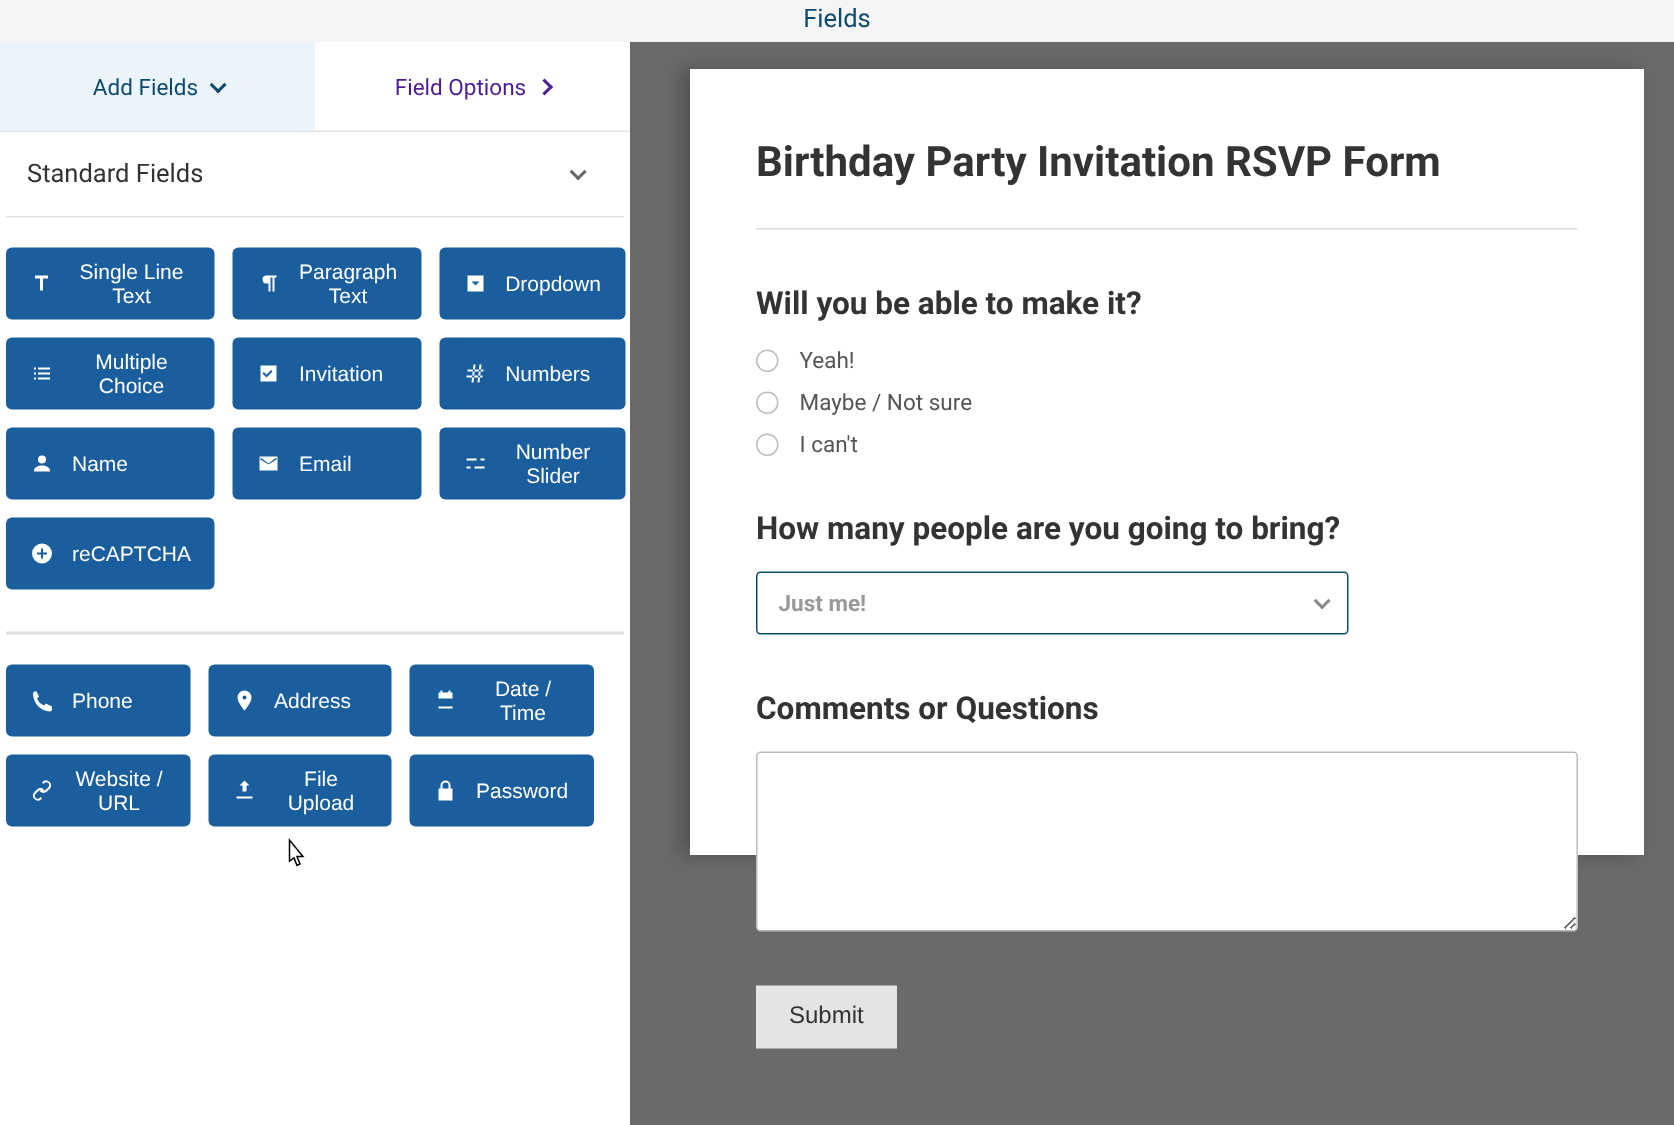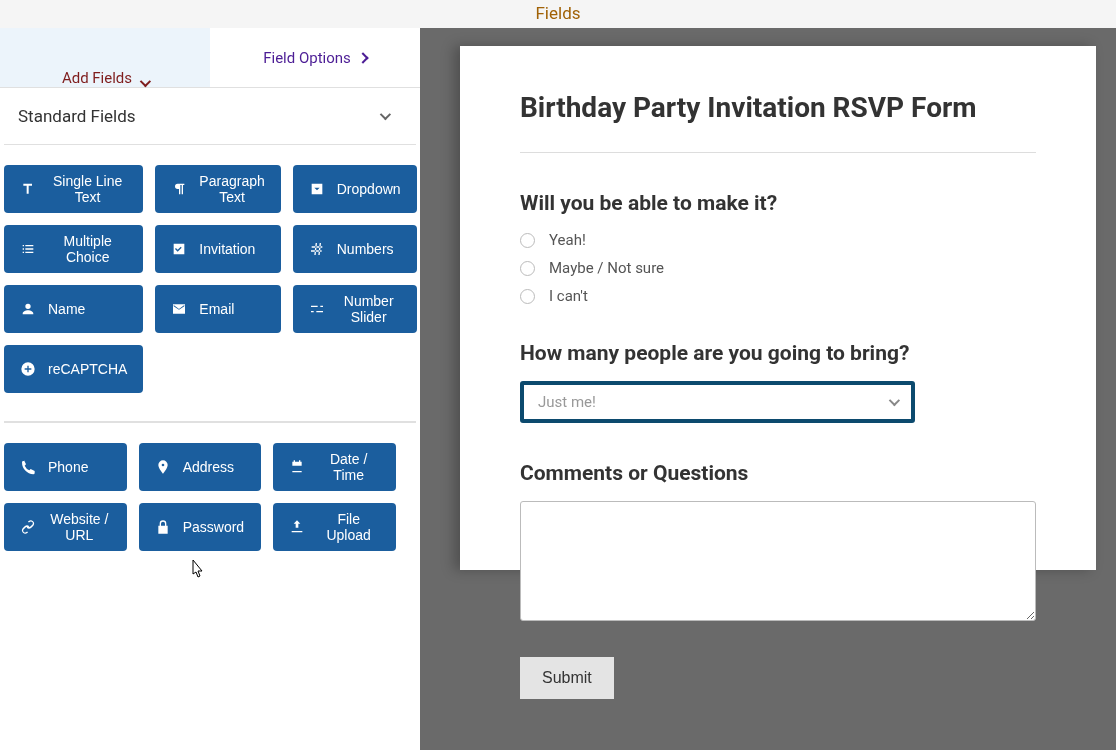--- a/index.html
+++ b/index.html
@@ -9,21 +9,21 @@
       width: 1116px;
       height: 750px;
       overflow: hidden;
       position: relative;
     }
     .header {
       height: 28px;
       background: #f5f5f5;
       text-align: center;
       font-size: 17px;
-      color: #a16207;
+      color: #0c4a6e;
       padding-top: 3px;
     }
     .main-container {
       display: flex;
       height: 722px;
     }
     .left-panel {
       width: 420px;
       background: #fff;
       position: relative;
@@ -53,22 +53,21 @@
       flex: 1;
       display: flex;
       align-items: center;
       justify-content: center;
       font-size: 15px;
       cursor: pointer;
       gap: 8px;
     }
     .tab-active {
       background: #ecf4fb;
-      color: #7f1d1d;
-      align-items: flex-end;
+      color: #0c4a6e;
     }
     .tab-inactive {
       background: #fff;
       color: #4c1d95;
     }
     .chevron {
       display: inline-block;
       width: 8px;
       height: 8px;
       border-right: 2px solid currentColor;
@@ -129,21 +128,21 @@
       flex: 1;
       background: #6a6a6a;
       padding: 18px 0 0 40px;
       position: relative;
       overflow: hidden;
     }
     .form-preview {
       background: #fff;
       width: 636px;
       height: 524px;
-      padding: 46px 60px;
+      padding: 46px 44px;
       box-shadow: -6px 0 12px rgba(0,0,0,0.25);
     }
     .form-title {
       font-size: 28px;
       font-weight: 700;
       color: #333;
       line-height: 1.15;
       margin-bottom: 28px;
     }
     .form-hr {
@@ -177,29 +176,30 @@
       flex-shrink: 0;
     }
     .select-wrap {
       position: relative;
       width: 395px;
       margin-bottom: 38px;
     }
     .select-box {
       width: 100%;
       height: 42px;
-      border: 4px solid #0c4a6e;
+      border: 1px solid #0c4a6e;
       border-radius: 3px;
       padding: 0 14px;
       font-size: 15px;
       color: #999;
       background: #fff;
       display: flex;
       align-items: center;
       justify-content: space-between;
+      font-weight: bold;
     }
     .select-chev {
       color: #888;
     }
     .textarea-box {
       width: 100%;
       height: 120px;
       border: 1px solid #bbb;
       border-radius: 3px;
       resize: both;
@@ -337,29 +337,29 @@
         <span>Date / Time</span>
       </button>
       <button class="field-btn">
         <svg viewBox="0 0 24 24">
               <path d="M10 13a5 5 0 007 0l3-3a5 5 0 00-7-7l-1 1 1.4 1.4L15 4a3 3 0 014 4l-3 3a3 3 0 01-4 0l-2 2zm4-2a5 5 0 00-7 0l-3 3a5 5 0 007 7l1-1-1.4-1.4L9 20a3 3 0 01-4-4l3-3a3 3 0 014 0l2-2z"></path>
             </svg>
         <span>Website / URL</span>
       </button>
       <button class="field-btn">
         <svg viewBox="0 0 24 24">
+              <path d="M12 2l5 5h-3v6h-4V7H7l5-5zM4 18h16v2H4v-2z"></path>
+            </svg>
+        <span>File Upload</span>
+      </button>
+      <button class="field-btn">
+        <svg viewBox="0 0 24 24">
               <path d="M12 2a5 5 0 00-5 5v3H5v12h14V10h-2V7a5 5 0 00-5-5zm-3 5a3 3 0 016 0v3H9V7z"></path>
             </svg>
         <span>Password</span>
-      </button>
-      <button class="field-btn">
-        <svg viewBox="0 0 24 24">
-              <path d="M12 2l5 5h-3v6h-4V7H7l5-5zM4 18h16v2H4v-2z"></path>
-            </svg>
-        <span>File Upload</span>
       </button>
     </div>
     </div>
 
     <svg class="cursor-pointer" width="20" height="24" viewBox="0 0 20 24">
         <path fill="#fff" stroke="#000" stroke-width="1" d="M6 2v14l3-2 2 5 2-1-2-5h4L6 2z"></path>
       </svg>
   </div>
 
   <div class="right-panel">

